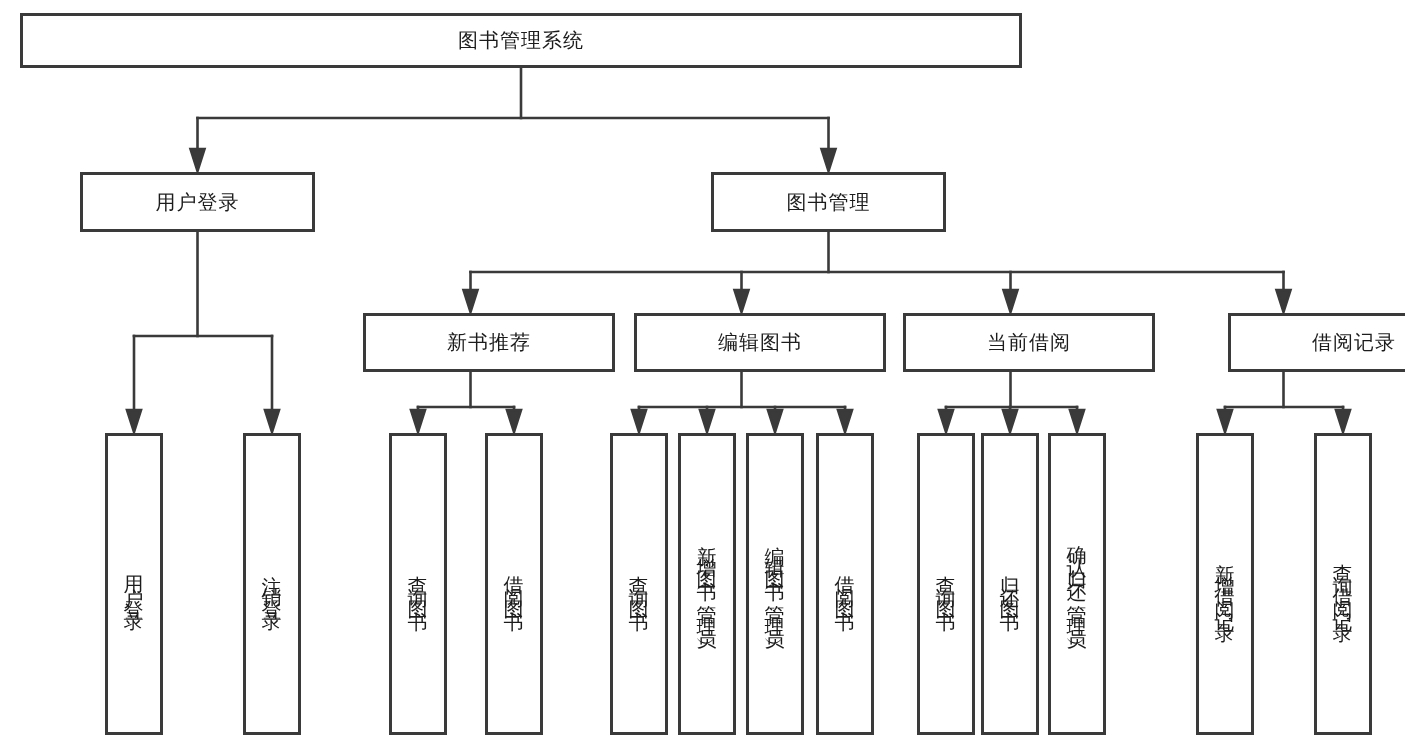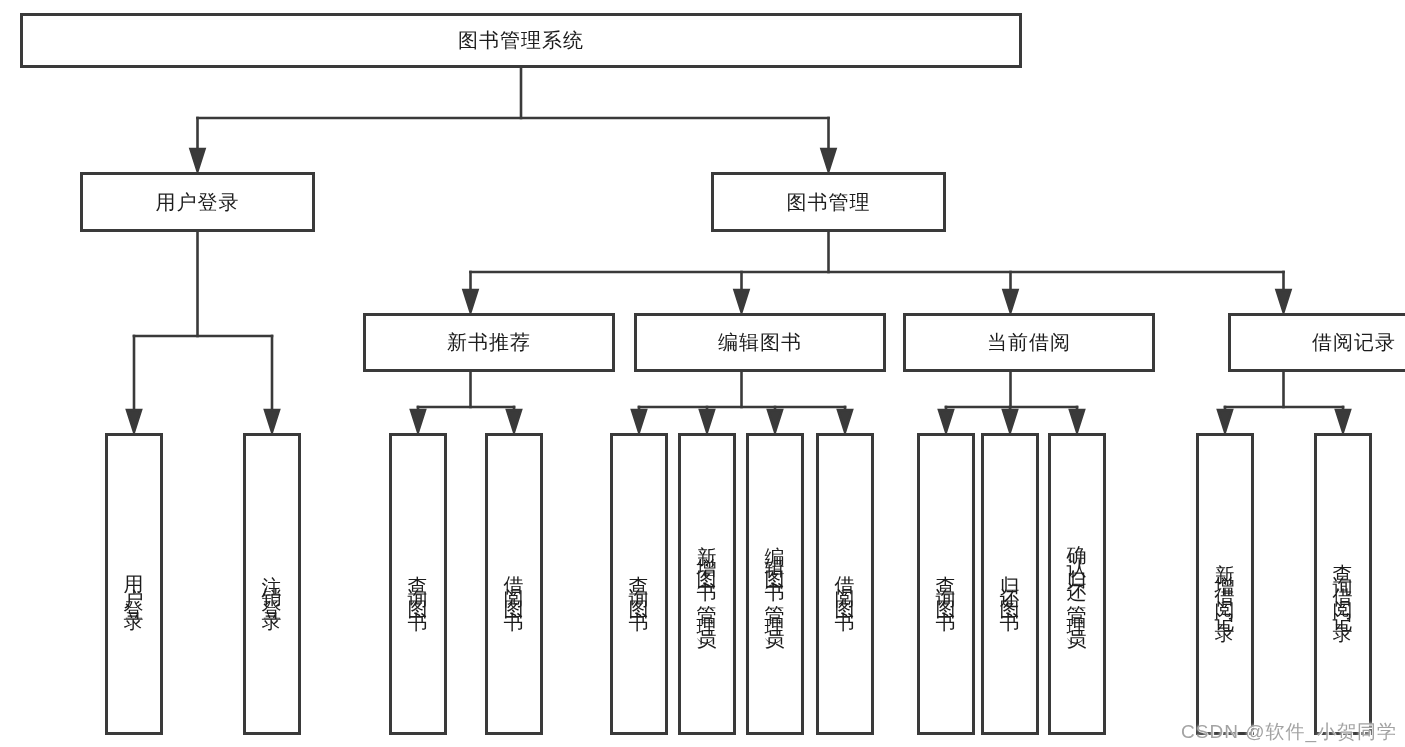--- a/index.html
+++ b/index.html
@@ -207,15 +207,14 @@
     <span class="vtext">确认归还（管理员）</span>
   </div>
 
   <div class="box leaf" style="left:1196px;">
     <span class="vtext">新增借阅记录</span>
   </div>
   <div class="box leaf" style="left:1314px;">
     <span class="vtext">查询借阅记录</span>
   </div>
 
-  <div class="watermark">CSDN @软件_小贺同学</div>
 
 </div>
 
 </body></html>

